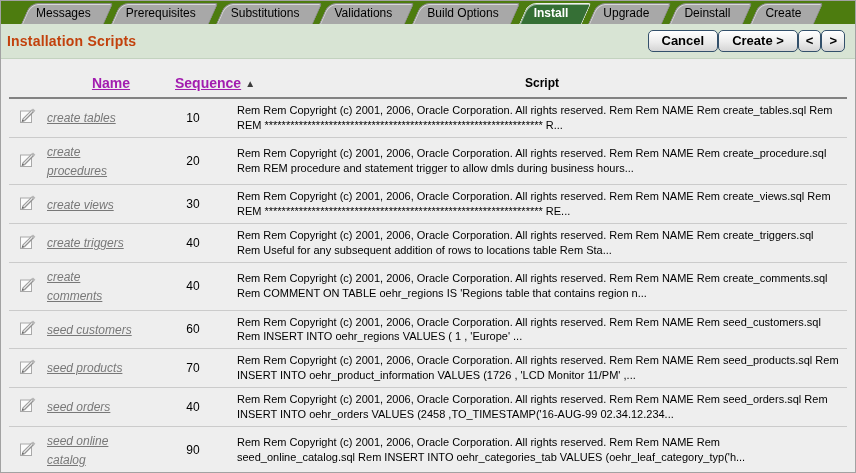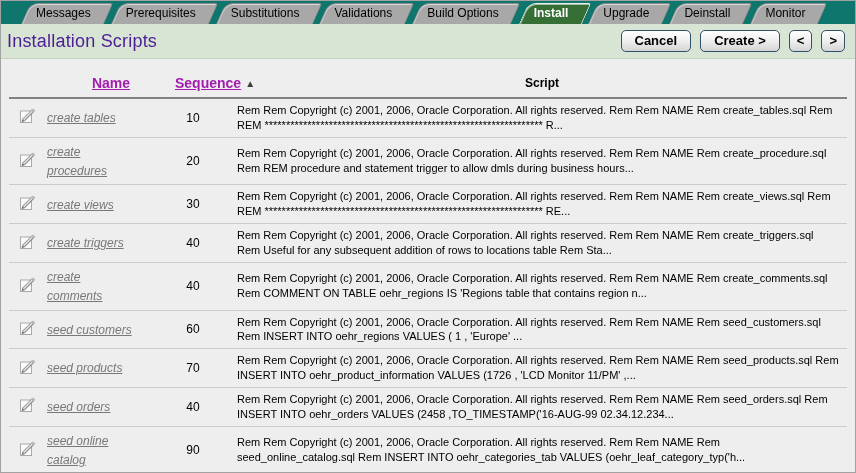--- a/index.html
+++ b/index.html
@@ -10,21 +10,21 @@
   }
   .page {
     width: 856px; height: 473px;
     border: 1px solid #a2a2a2;
     display: flex; flex-direction: column;
     background: #eeeeee;
     overflow: hidden;
   }
   
   .tab-bar {
-    height: 23px; background: #0f766e;
+    height: 23px; background: #4d7c0f;
     display: flex; align-items: flex-end;
     padding-left: 20px; flex: none;
   }
   .tab {
     position: relative; height: 21px; line-height: 21px;
     padding: 0 13px 0 15px; margin-right: 7px;
     font-size: 12px; color: #000; cursor: pointer; white-space: nowrap;
   }
   .tab::before {
     content: ""; position: absolute; inset: 0;
@@ -37,22 +37,22 @@
   .tab .tab-label { position: relative; }
   .tab.active { color: #ffffff; font-weight: bold; }
   .tab.active::before { background: #356f35; border-color: #efefef; }
   
   .title-bar {
     height: 35px; background: #d8e4d4;
     border-bottom: 1px solid #c3d2bf;
     display: flex; align-items: center; flex: none;
     padding: 0 10px 0 6px;
   }
-  .page-title { font-size: 18px; font-weight: normal; color: #4c1d95; letter-spacing: 0.2px; }
-  .button-group { margin-left: auto; display: flex; align-items: center; gap: 9px; }
+  .page-title { font-size: 14px; font-weight: bold; color: #c2410c; letter-spacing: 0.2px; }
+  .button-group { margin-left: auto; display: flex; align-items: center; }
   .btn {
     font-family: "Liberation Sans", sans-serif;
     font-size: 13px; font-weight: bold; color: #000;
     background: linear-gradient(#ffffff 0%, #ececec 55%, #d5d5d5 100%);
     border: 1px solid #33506b; border-radius: 5px;
     padding: 2px 13px 3px;
     box-shadow: inset 0 1px 0 #ffffff;
     cursor: pointer;
   }
   .btn-small { padding: 2px 7px 3px; }
@@ -108,21 +108,21 @@
       <div class="tab active">
     <span class="tab-label">Install</span>
   </div>
       <div class="tab">
     <span class="tab-label">Upgrade</span>
   </div>
       <div class="tab">
     <span class="tab-label">Deinstall</span>
   </div>
       <div class="tab">
-    <span class="tab-label">Monitor</span>
+    <span class="tab-label">Create</span>
   </div>
     </div>
 
   <div class="title-bar">
     <span class="page-title">Installation Scripts</span>
     <div class="button-group">
       <button class="btn">Cancel</button>
       <button class="btn">Create &gt;</button>
       <button class="btn btn-small">&lt;</button>
       <button class="btn btn-small">&gt;</button>

